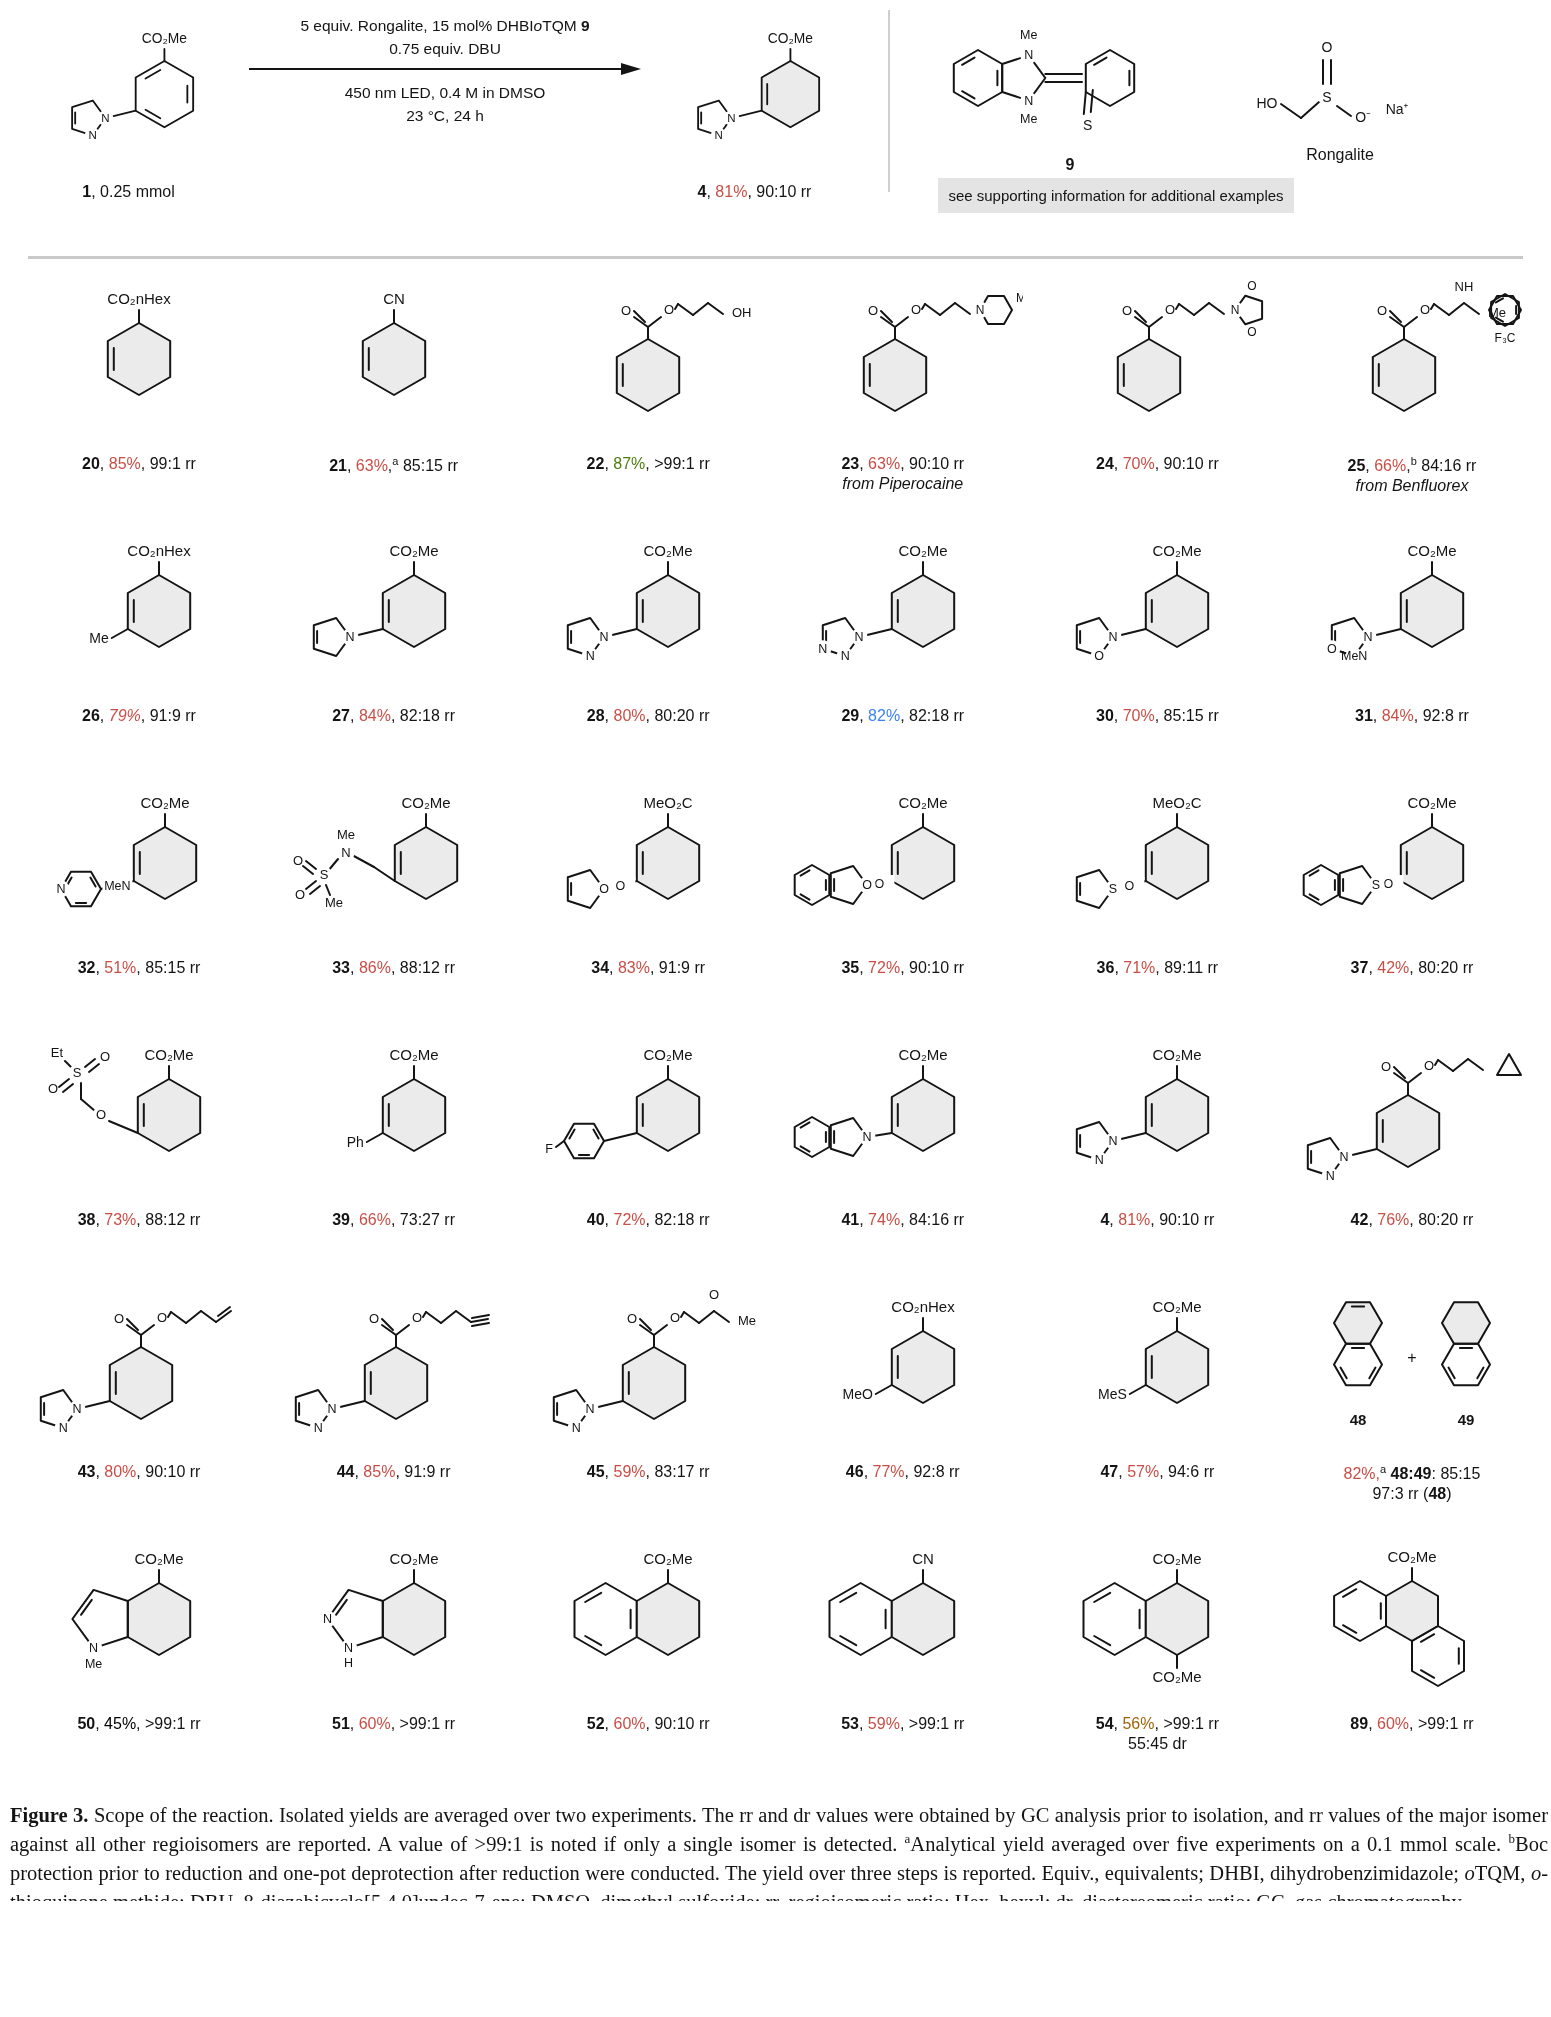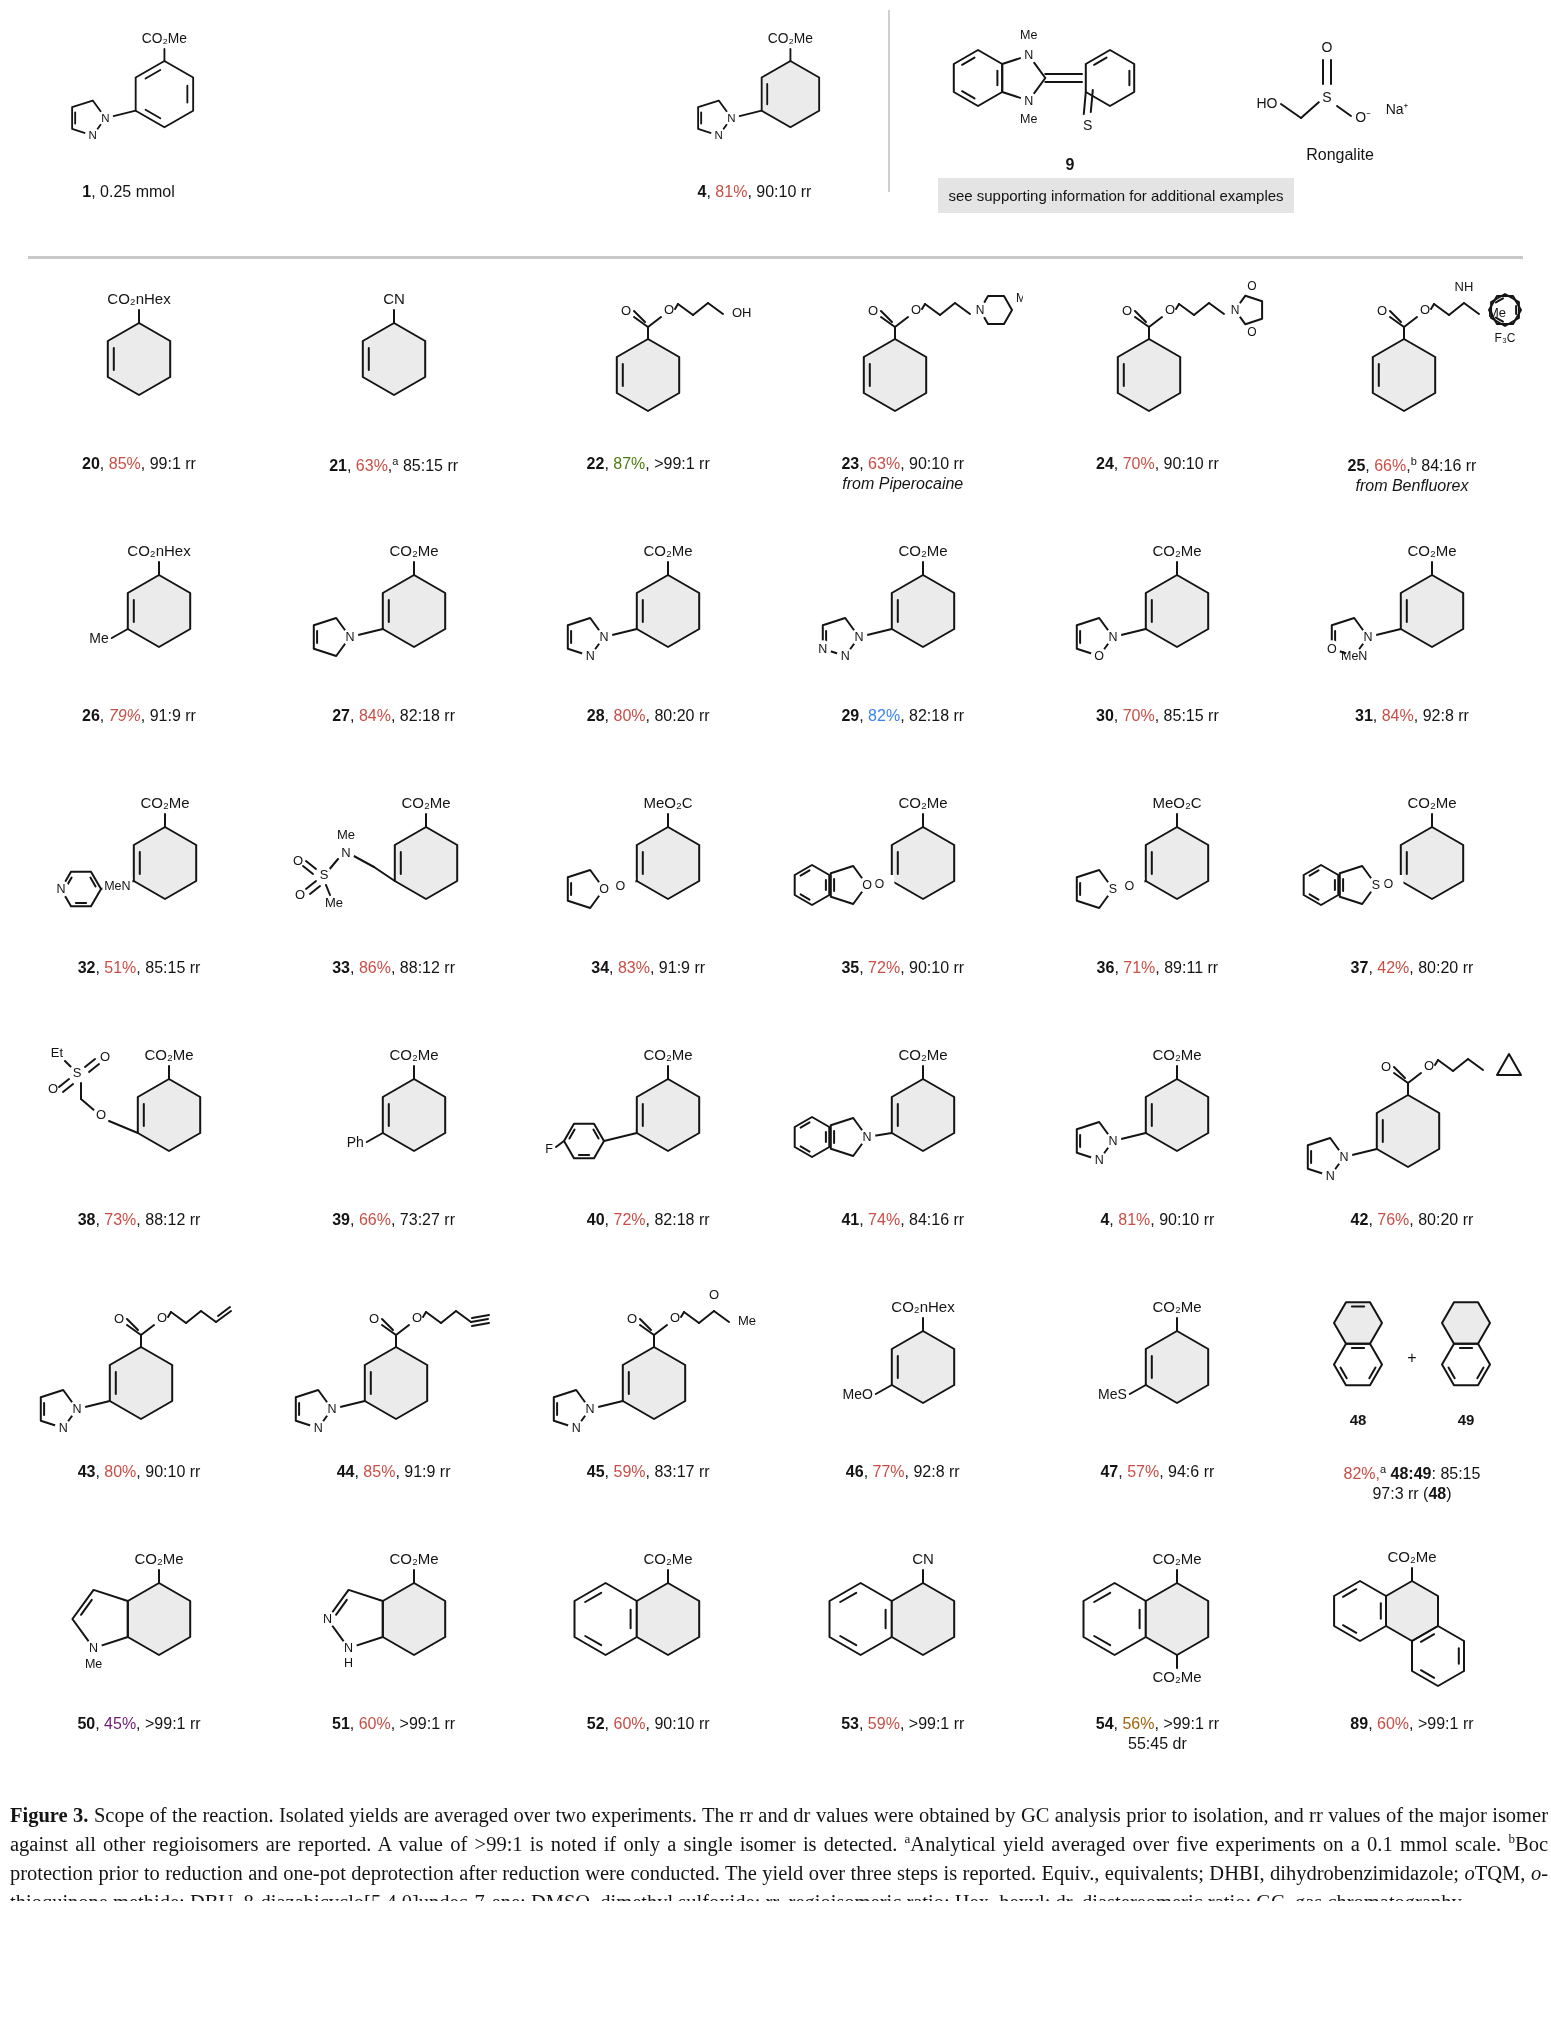--- a/index.html
+++ b/index.html
@@ -47,20 +47,30 @@
             <text x="140" y="45" font-size="15" text-anchor="middle" font-weight="400" font-family="&quot;Liberation Sans&quot;,sans-serif" fill="#141414">CO₂Me</text>
             <line x1="108.8" y1="118.0" x2="76.0" y2="126.0" stroke="#141414" stroke-width="2" stroke-linecap="round"></line>
             <polygon points="76.0,126.0 62.2,145.0 39.8,137.8 39.8,114.2 62.2,107.0" fill="none" stroke="#141414" stroke-width="2" stroke-linejoin="round"></polygon>
             <line x1="43.1" y1="132.0" x2="43.1" y2="120.0" stroke="#141414" stroke-width="2" stroke-linecap="round"></line>
             <circle cx="76" cy="126" r="8.5" fill="#fff"></circle>
             <text x="76" y="130" font-size="12.5" text-anchor="middle" font-weight="400" font-family="&quot;Liberation Sans&quot;,sans-serif" fill="#141414">N</text>
             <circle cx="62.180339887498945" cy="145.02113032590307" r="8.5" fill="#fff"></circle>
             <text x="62.180339887498945" y="149.02113032590307" font-size="12.5" text-anchor="middle" font-weight="400" font-family="&quot;Liberation Sans&quot;,sans-serif" fill="#141414">N</text>
           </svg></div>
       <div class="scap" id="cap-reactant"><b>1</b><span>, 0.25 mmol</span></div>
+    </div>
+    <div class="arrowblk">
+      <div class="cond" id="cond1"><span>5 equiv. Rongalite, 15 mol% DHBI</span><i>o</i><span>TQM </span><b>9</b></div>
+      <div class="cond">0.75 equiv. DBU</div>
+      <svg width="400" height="16">
+        <line x1="4" y1="8" x2="382" y2="8" stroke="#141414" stroke-width="2.2"></line>
+        <polygon points="396,8 376,2 376,14" fill="#141414"></polygon>
+      </svg>
+      <div class="cond">450 nm LED, 0.4 M in DMSO</div>
+      <div class="cond">23 °C, 24 h</div>
     </div>
     <div class="blk" style="left:652px;top:2px;width:205px;">
       <div id="svg-product"><svg width="240" height="175" viewBox="0 0 240 190">
             <polygon points="140.0,64.0 171.2,82.0 171.2,118.0 140.0,136.0 108.8,118.0 108.8,82.0" fill="#ebebeb" stroke="#141414" stroke-width="2" stroke-linejoin="round"></polygon>
             <line x1="114.8" y1="89.0" x2="114.8" y2="111.0" stroke="#141414" stroke-width="2" stroke-linecap="round"></line>
             <line x1="140.0" y1="64.0" x2="140.0" y2="51.0" stroke="#141414" stroke-width="2" stroke-linecap="round"></line>
             <text x="140" y="45" font-size="15" text-anchor="middle" font-weight="400" font-family="&quot;Liberation Sans&quot;,sans-serif" fill="#141414">CO₂Me</text>
             <line x1="108.8" y1="118.0" x2="76.0" y2="126.0" stroke="#141414" stroke-width="2" stroke-linecap="round"></line>
             <polygon points="76.0,126.0 62.2,145.0 39.8,137.8 39.8,114.2 62.2,107.0" fill="none" stroke="#141414" stroke-width="2" stroke-linejoin="round"></polygon>
             <line x1="43.1" y1="132.0" x2="43.1" y2="120.0" stroke="#141414" stroke-width="2" stroke-linecap="round"></line>
@@ -676,21 +686,21 @@
           <div><svg width="240" height="190" viewBox="0 0 240 190">
               <polygon points="140.0,64.0 171.2,82.0 171.2,118.0 140.0,136.0 108.8,118.0 108.8,82.0" fill="#ebebeb" stroke="#141414" stroke-width="2" stroke-linejoin="round"></polygon>
               <polygon points="108.8,82.0 108.8,118.0 74.6,129.1 53.4,100.0 74.6,70.9" fill="none" stroke="#141414" stroke-width="2" stroke-linejoin="round"></polygon>
               <line x1="62.0" y1="95.8" x2="72.8" y2="80.9" stroke="#141414" stroke-width="2" stroke-linecap="round"></line>
               <circle cx="74.588" cy="129.124" r="8.5" fill="#fff"></circle>
               <text x="74.588" y="133.124" font-size="12.5" text-anchor="middle" font-weight="400" font-family="&quot;Liberation Sans&quot;,sans-serif" fill="#141414">N</text>
               <text x="74.588" y="149.124" font-size="12.5" text-anchor="middle" font-weight="400" font-family="&quot;Liberation Sans&quot;,sans-serif" fill="#141414">Me</text>
               <line x1="140.0" y1="64.0" x2="140.0" y2="51.0" stroke="#141414" stroke-width="2" stroke-linecap="round"></line>
               <text x="140" y="45" font-size="15" text-anchor="middle" font-weight="400" font-family="&quot;Liberation Sans&quot;,sans-serif" fill="#141414">CO₂Me</text>
             </svg></div>
-          <figcaption class="clabel"><b>50</b><span>, </span><span style="color: #701a75;">45%</span><span>, </span><span>&gt;99:1 rr</span></figcaption>
+          <figcaption class="clabel"><b>50</b><span>, </span><span style="color: #000000;">45%</span><span>, </span><span>&gt;99:1 rr</span></figcaption>
         </figure>
         <figure class="card" style="margin: 0px;">
           <div><svg width="240" height="190" viewBox="0 0 240 190">
               <polygon points="140.0,64.0 171.2,82.0 171.2,118.0 140.0,136.0 108.8,118.0 108.8,82.0" fill="#ebebeb" stroke="#141414" stroke-width="2" stroke-linejoin="round"></polygon>
               <polygon points="108.8,82.0 108.8,118.0 74.6,129.1 53.4,100.0 74.6,70.9" fill="none" stroke="#141414" stroke-width="2" stroke-linejoin="round"></polygon>
               <line x1="62.0" y1="95.8" x2="72.8" y2="80.9" stroke="#141414" stroke-width="2" stroke-linecap="round"></line>
               <circle cx="53.42" cy="100" r="8.5" fill="#fff"></circle>
               <text x="53.42" y="104" font-size="12.5" text-anchor="middle" font-weight="400" font-family="&quot;Liberation Sans&quot;,sans-serif" fill="#141414">N</text>
               <circle cx="74.588" cy="129.124" r="8.5" fill="#fff"></circle>
               <text x="74.588" y="133.124" font-size="12.5" text-anchor="middle" font-weight="400" font-family="&quot;Liberation Sans&quot;,sans-serif" fill="#141414">N</text>

